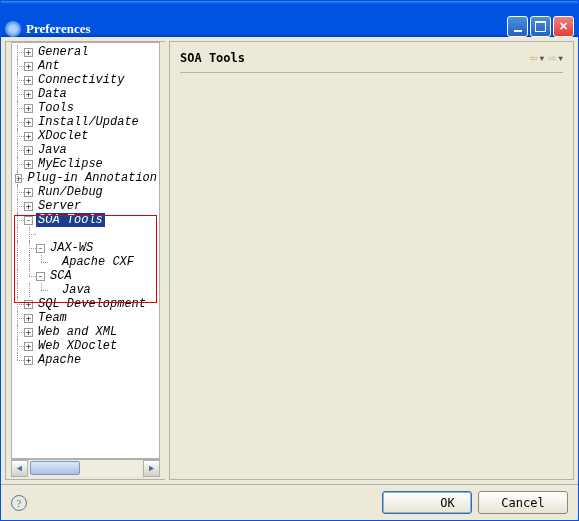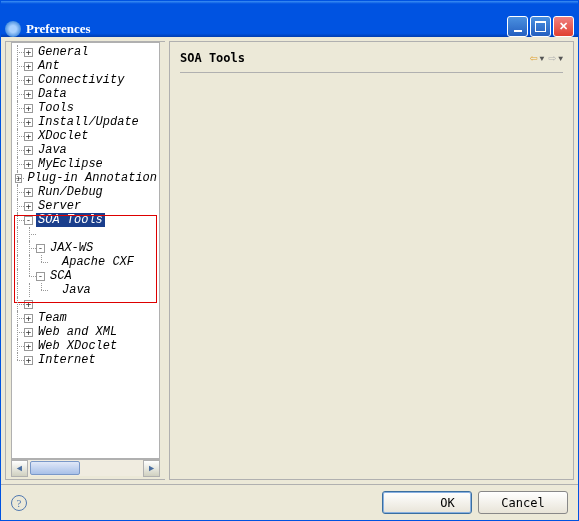--- a/index.html
+++ b/index.html
@@ -163,40 +163,41 @@
           <div class="node">
               <span class="indent-v"></span>
               <span class="indent-v" style="border:none"></span>
               <span class="indent-v last indent-hline"></span>
               <span class="toggle-placeholder"></span>
               <span class="node-label">Java</span>
             </div>
           <div class="node">
               <span class="indent-v indent-hline"></span>
               <span class="toggle">+</span>
+              <span class="node-label">SQL Development</span>
             </div>
           <div class="node">
               <span class="indent-v indent-hline"></span>
               <span class="toggle">+</span>
               <span class="node-label">Team</span>
             </div>
           <div class="node">
               <span class="indent-v indent-hline"></span>
               <span class="toggle">+</span>
               <span class="node-label">Web and XML</span>
             </div>
           <div class="node">
               <span class="indent-v indent-hline"></span>
               <span class="toggle">+</span>
               <span class="node-label">Web XDoclet</span>
             </div>
           <div class="node">
               <span class="indent-v last indent-hline"></span>
               <span class="toggle">+</span>
-              <span class="node-label">Internet</span>
+              <span class="node-label">Apache</span>
             </div>
         </div>
       </div>
       <div class="scrollbar-h">
         <div class="sb-btn">◄</div>
         <div class="sb-track">
             <div class="sb-thumb"></div>
           </div>
         <div class="sb-btn">►</div>
       </div>

